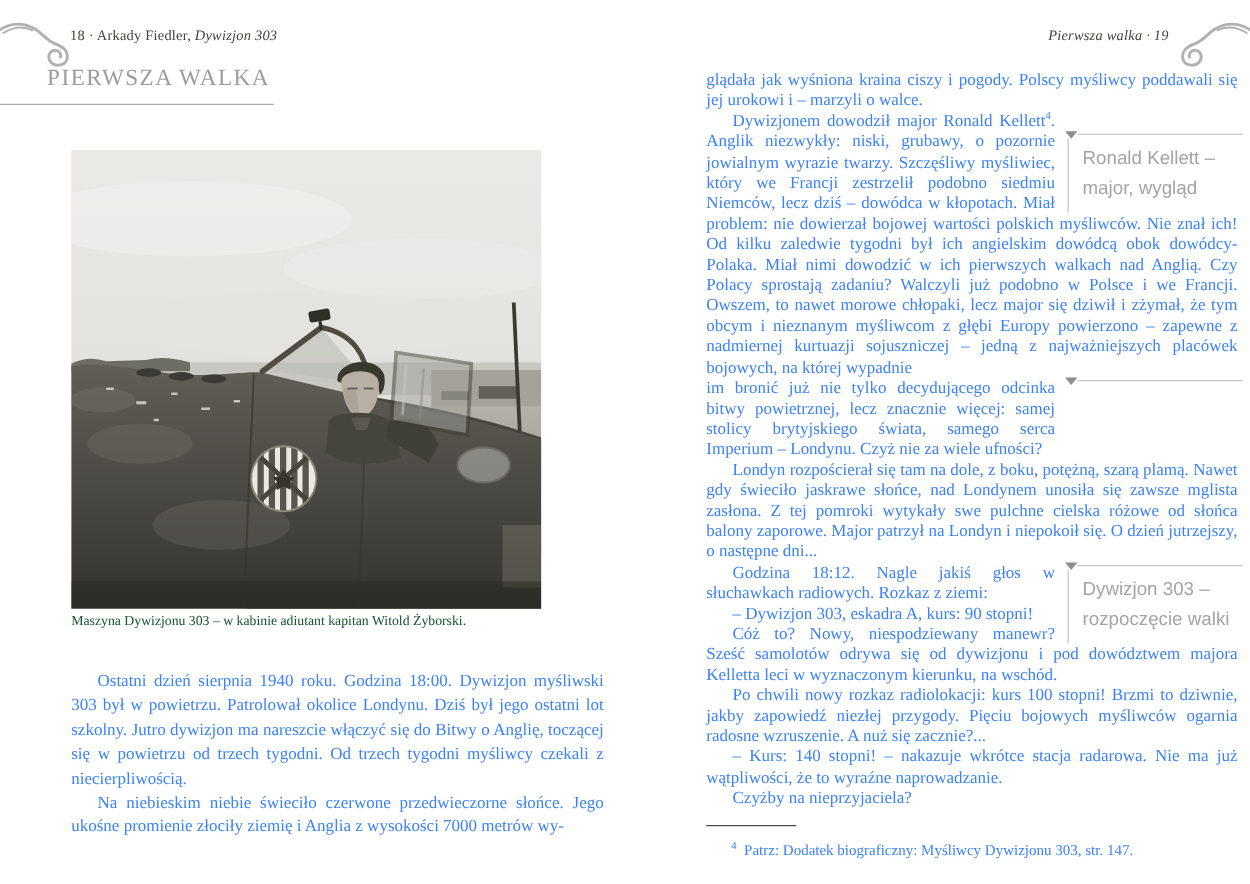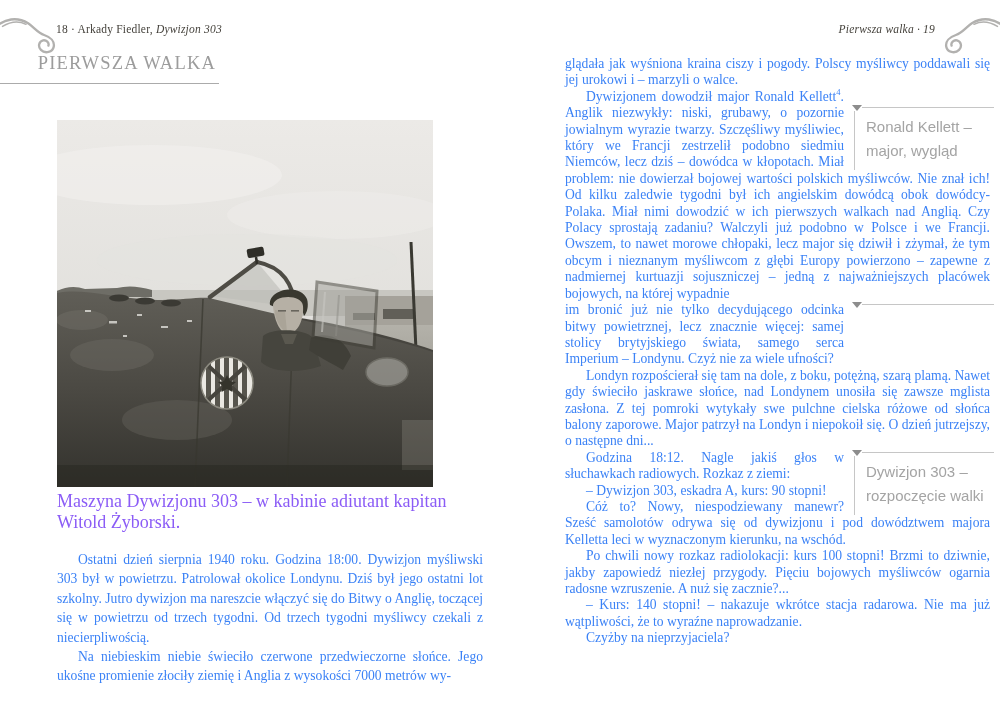--- a/index.html
+++ b/index.html
@@ -20,25 +20,25 @@
 
   
   .chapter{position:absolute;left:0;top:53px;width:216px;text-align:right;
            padding:0 3px 9px 0;border-bottom:1px solid #ababab;
            font-family:Liberation Serif, serif;
            font-size:18.5px;letter-spacing:1.2px;color:#9c9c9c;}
 
   
   .photo{position:absolute;left:57px;top:120px;width:376px;height:367px;box-shadow:inset 0 0 14px rgba(0,0,0,.08);}
   .photo svg{display:block;width:100%;height:100%;}
-  .caption{position:absolute;left:57px;top:491px;width:426px;font-size:18px;color:#8b5cf6;}
+  .caption{position:absolute;left:57px;top:491px;width:426px;font-size:11px;color:#14532d;}
 
   
   .body-col p{margin:0;text-align:justify;color:#3b82f6;}
-  .body-left{position:absolute;left:57px;top:550px;width:426px;font-size:13.6px;line-height:19.4px;}
+  .body-left{position:absolute;left:57px;top:535px;width:426px;font-size:13.6px;line-height:19.4px;}
   .body-right{position:absolute;left:565px;top:56px;width:425px;font-size:13.6px;line-height:16.4px;}
   p.ind{text-indent:21px;}
   sup.ref{font-size:8.5px;line-height:0;}
 
   
   .mnote{float:right;width:138px;margin-left:8px;position:relative;}
   .mn1{height:65px;margin-top:16px;}
   .mn2{height:48px;}
   .mn3{height:65px;}
   .mnote-inner{position:absolute;left:0;top:0;width:142px;}
@@ -213,15 +213,19 @@
         <div class="mnote-body">Dywizjon 303 – rozpoczęcie walki</div>
       </div>
     </aside>
     <p class="ind">Godzina 18:12. Nagle jakiś głos w słuchawkach radiowych. Rozkaz z ziemi:</p>
     <p class="ind">– Dywizjon 303, eskadra A, kurs: 90 stopni!</p>
     <p class="ind">Cóż to? Nowy, niespodziewany manewr? Sześć samolotów odrywa się od dywizjonu i pod dowództwem majora Kelletta leci w wyznaczonym kierunku, na wschód.</p>
     <p class="ind">Po chwili nowy rozkaz radiolokacji: kurs 100 stopni! Brzmi to dziwnie, jakby zapowiedź niezłej przygody. Pięciu bojowych myśliwców ogarnia radosne wzruszenie. A nuż się zacznie?...</p>
     <p class="ind">– Kurs: 140 stopni! – nakazuje wkrótce stacja radarowa. Nie ma już wątpliwości, że to wyraźne naprowadzanie.</p>
     <p class="ind">Czyżby na nieprzyjaciela?</p>
 
+    <div class="footnote">
+      <div class="fn-rule"></div>
+      <p class="fn-text"><sup>4</sup><span>Patrz: Dodatek biograficzny: Myśliwcy Dywizjonu 303, str. 147.</span></p>
+    </div>
   </div>
 
 </div>
 
 </body></html>

